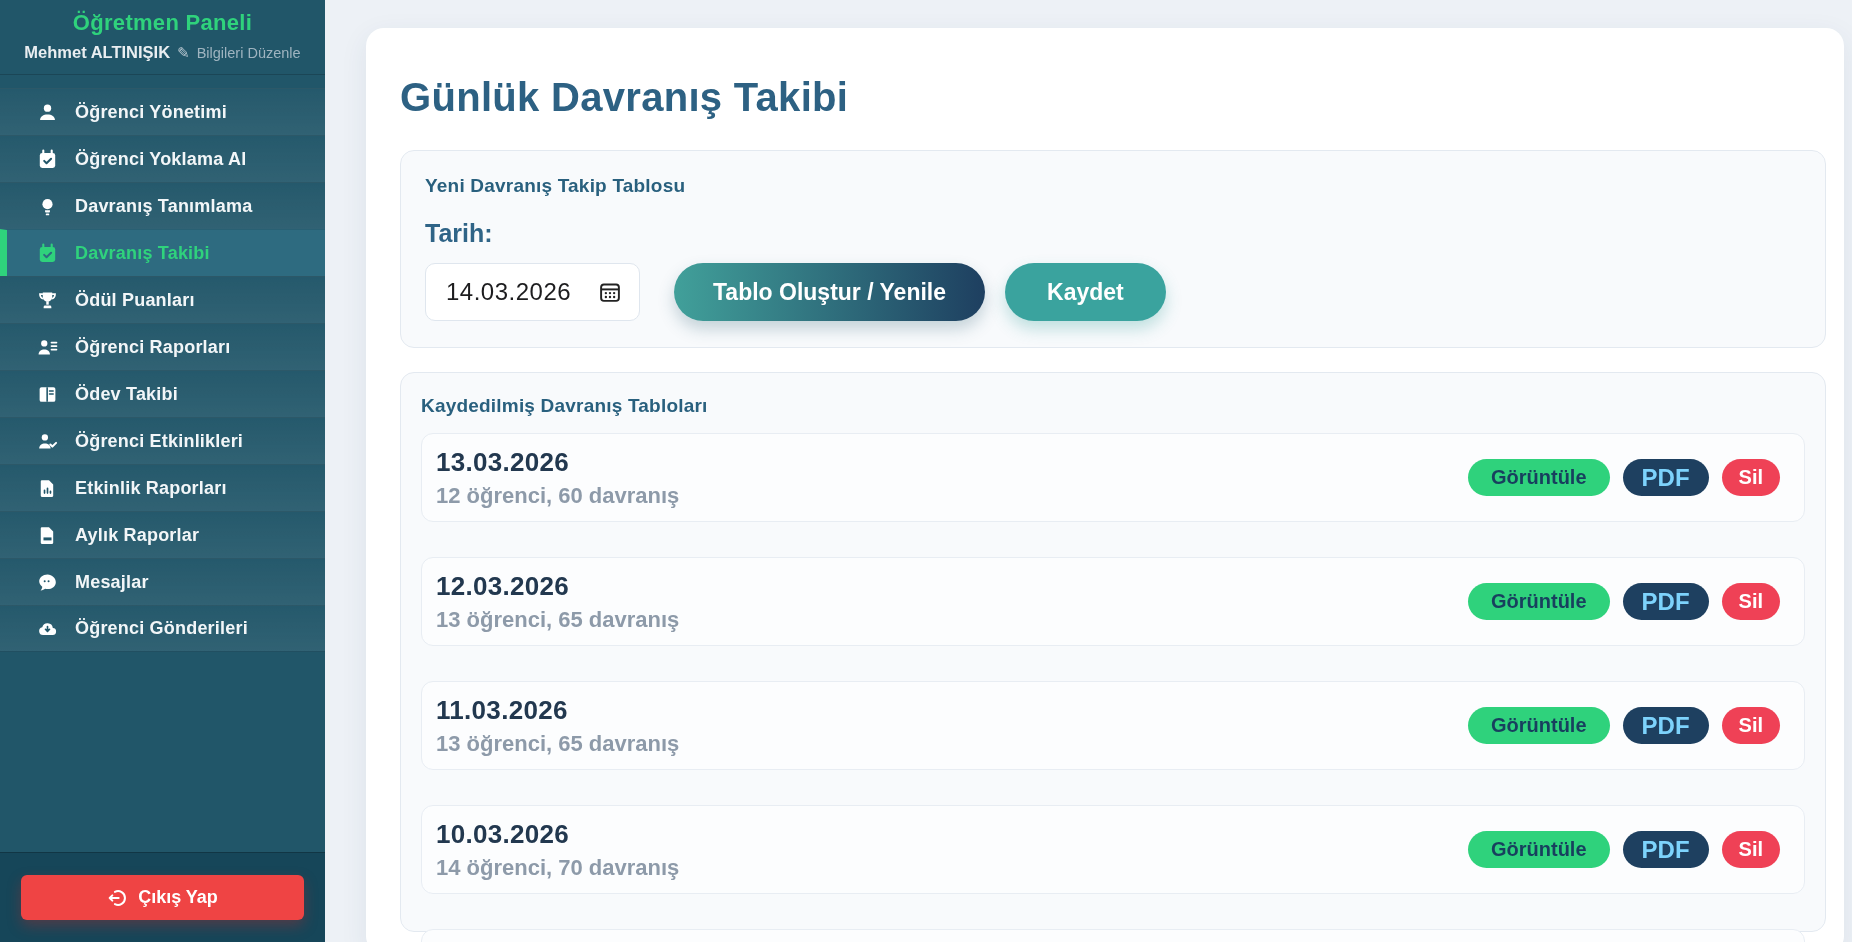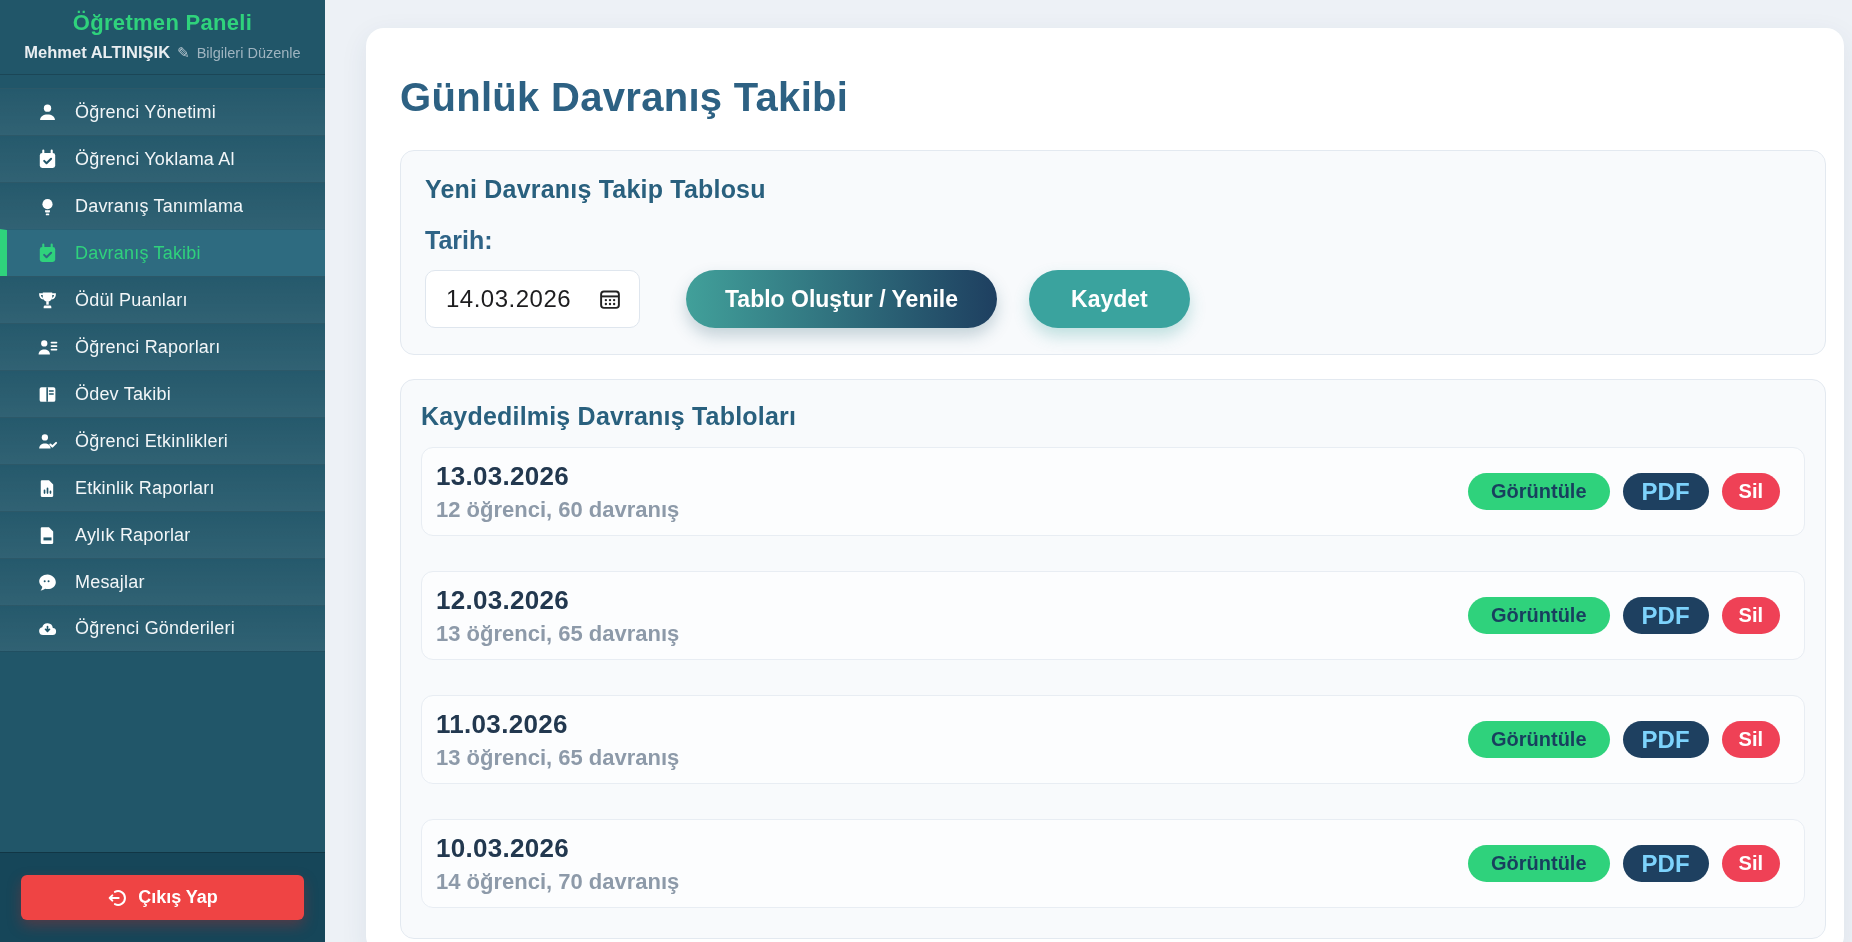--- a/index.html
+++ b/index.html
@@ -30,21 +30,21 @@
   .sb-title{color:var(--green);font-size:22px;font-weight:700;letter-spacing:.3px;}
   .sb-userline{margin-top:7px;display:flex;align-items:center;justify-content:center;gap:7px;white-space:nowrap;}
   .sb-username{color:#e9eef1;font-size:16.5px;font-weight:600;}
   .sb-edit-ic{color:#b7c6d0;font-size:15px;}
   .sb-editlabel{color:#9fb4c0;font-size:14.5px;}
   .nav{padding-top:13px;}
   .nav-item{height:47px;display:flex;align-items:center;gap:17px;padding-left:37px;cursor:pointer;
     background:linear-gradient(180deg,rgba(255,255,255,.02),rgba(255,255,255,.07));
     border-top:1px solid rgba(0,0,0,.10);}
   .nav-item:last-child{border-bottom:1px solid rgba(0,0,0,.10);}
-  .nav-label{font-size:18px;font-weight:400;color:#f2f6f8;letter-spacing:.2px;}
+  .nav-label{font-size:18px;font-weight:700;color:#f2f6f8;letter-spacing:.2px;}
   .nav-icon{width:21px;height:21px;flex:0 0 21px;fill:#fff;}
   .nav-item.active{background:var(--sb-active);border-left:7px solid var(--green);padding-left:30px;}
   .nav-item.active .nav-label{color:var(--green);}
   .nav-item.active .nav-icon{fill:var(--green);}
   .cut{stroke:var(--sb-bg);fill:none;}
   .cutf{fill:var(--sb-bg);}
   .nav-item.active .cut{stroke:var(--sb-active);}
   .sb-spacer{flex:1;}
   .sb-footer{background:var(--sb-bg-dark);border-top:1px solid rgba(0,0,0,.22);padding:22px 21px;}
   .logout-btn{width:100%;height:45px;background:var(--logout);border:none;border-radius:6px;
@@ -52,23 +52,23 @@
     cursor:pointer;box-shadow:0 6px 14px rgba(190,40,40,.35);}
   .logout-icon{width:20px;height:20px;}
 
   
   .main{flex:1;padding:16px 8px 0 41px;background:var(--page-bg);}
   .card{background:#fff;border-radius:18px;height:926px;box-shadow:0 8px 28px rgba(40,70,100,.08);
     padding:47px 18px 0 34px;overflow:hidden;margin-top:12px;}
   .page-title{color:var(--heading);font-size:40px;font-weight:700;letter-spacing:.3px;margin-bottom:30px;}
 
   .section{background:var(--section-bg);border:1px solid var(--section-border);border-radius:14px;padding:24px 24px 26px;}
-  .section-title{color:#29607e;font-size:25px;font-weight:700;letter-spacing:.2px;}
+  .section-title{color:#29607e;font-size:19px;font-weight:700;letter-spacing:.2px;}
   .date-label{color:#2f6487;font-size:25px;font-weight:600;margin:22px 0 15px;}
-  .controls{display:flex;align-items:center;gap:32px;}
+  .controls{display:flex;align-items:center;gap:20px;}
   .date-input{width:215px;height:58px;background:#fff;border:1px solid #dfe6ee;border-radius:10px;
     display:flex;align-items:center;justify-content:space-between;padding:0 16px 0 20px;cursor:text;}
   .date-value{font-size:24px;color:#1d1d1f;letter-spacing:.5px;}
   .cal-icon{width:26px;height:26px;}
   .btn-create{height:58px;border:none;border-radius:29px;padding:0 39px;margin-left:14px;cursor:pointer;
     background:linear-gradient(90deg,#41a09a,#1e3f60);color:#fff;font-family:inherit;font-size:23px;font-weight:700;
     box-shadow:0 8px 16px rgba(40,90,110,.25);}
   .btn-save{height:58px;border:none;border-radius:29px;padding:0 42px;cursor:pointer;
     background:var(--teal);color:#fff;font-family:inherit;font-size:23px;font-weight:700;
     box-shadow:0 8px 16px rgba(58,163,158,.30);}

